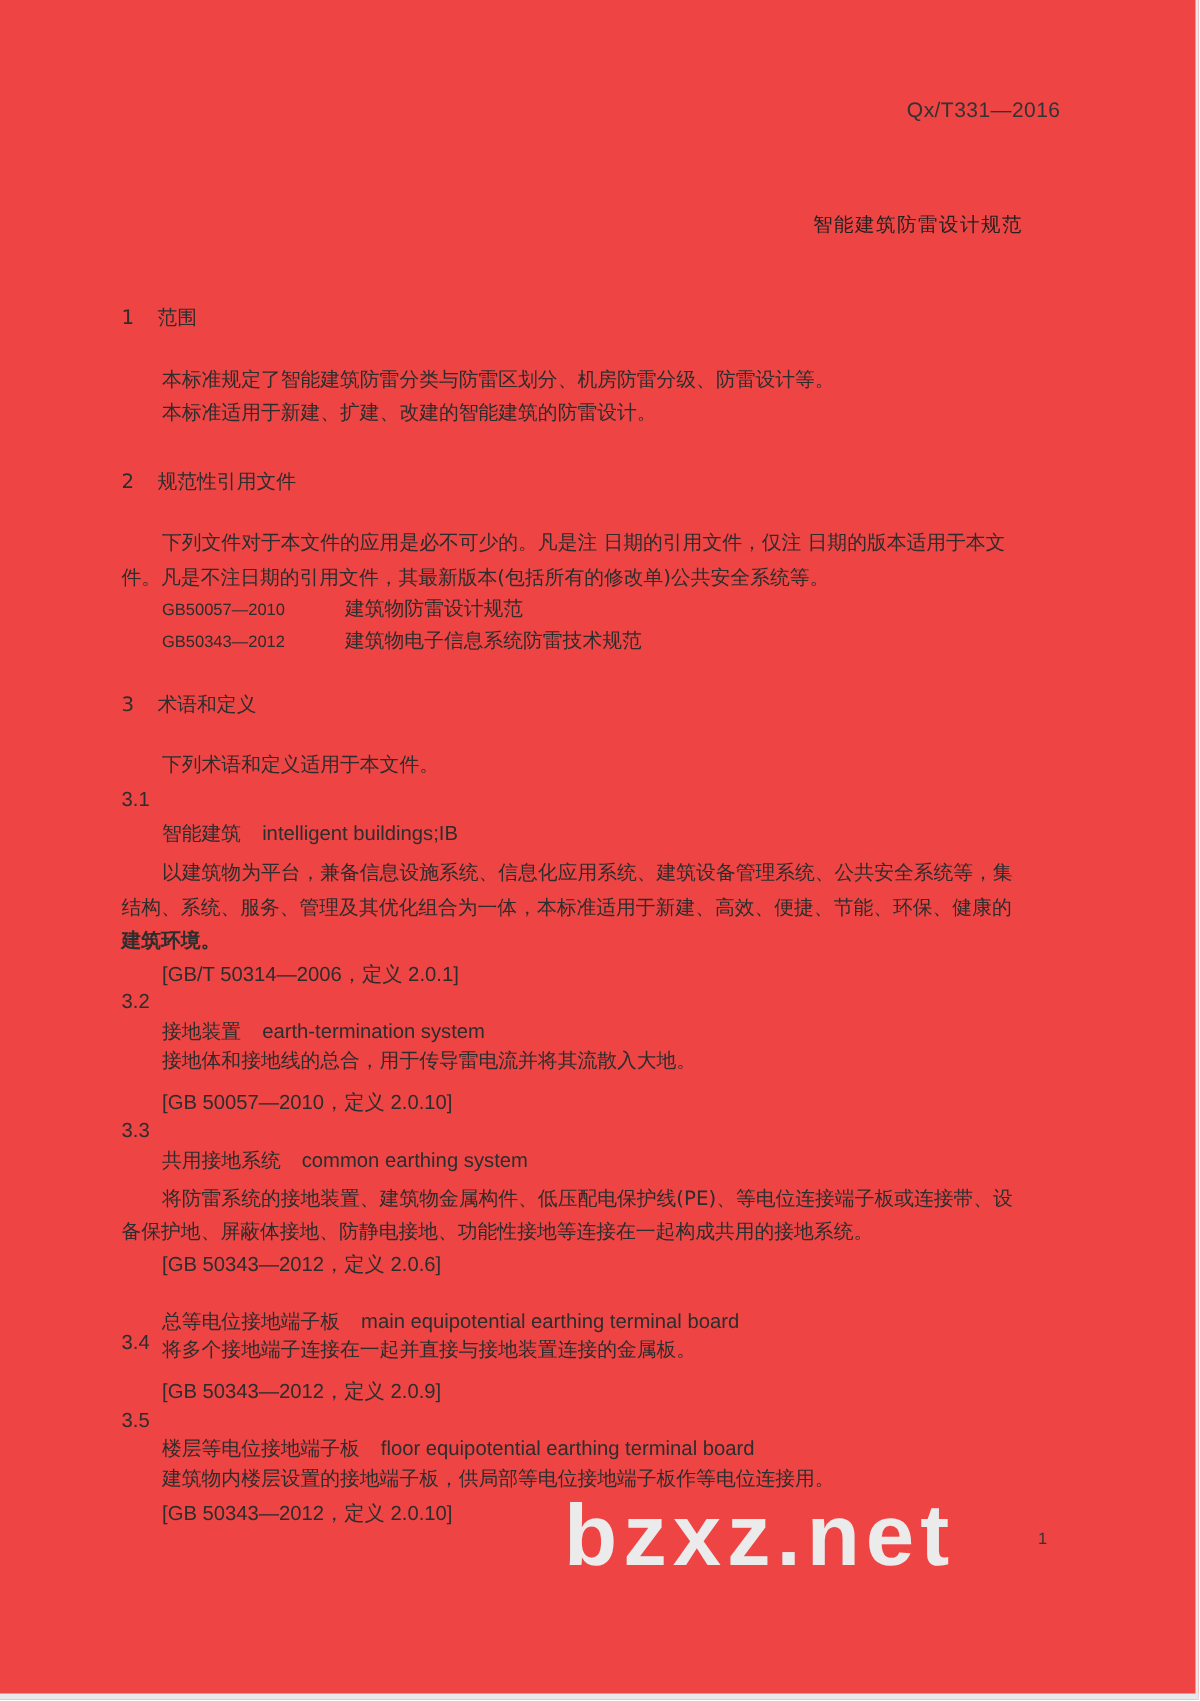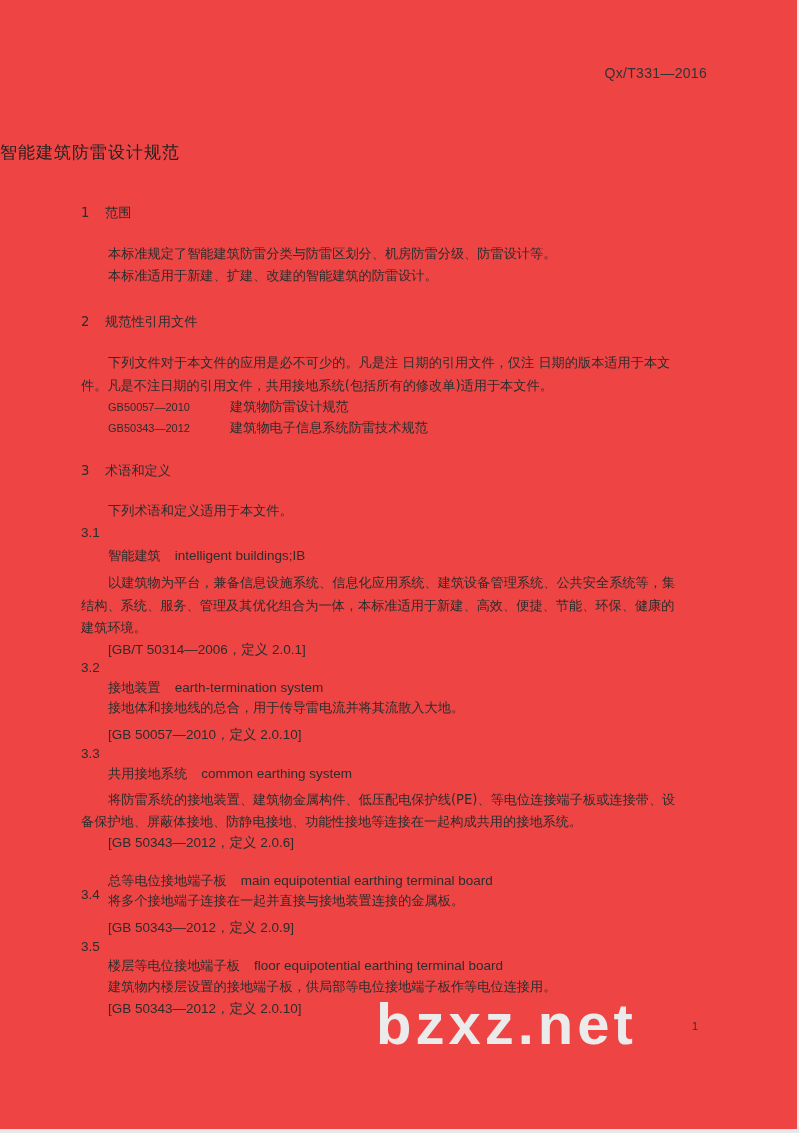--- a/index.html
+++ b/index.html
@@ -32,22 +32,22 @@
       font-family: "Liberation Sans", sans-serif;
       font-size: 14px;
       color: #333;
       letter-spacing: 0.3px;
     }
     .doc-title {
       position: absolute;
       top: 141px;
       left: 0;
       width: 682px;
-      text-align: left;
-      font-size: 17px;
+      text-align: right;
+      font-size: 13px;
       color: #222;
       letter-spacing: 1px;
     }
     .line {
       position: absolute;
       font-size: 13.2px;
       line-height: 16px;
       white-space: nowrap;
       color: #2d2d2d;
     }
@@ -100,39 +100,39 @@
   <div class="doc-title">智能建筑防雷设计规范</div>
 
   <div class="line sec-num" style="top:205px;">1</div>
   <div class="line sec-title" style="top:205px;">范围</div>
   <div class="line indent" style="top:246px;">本标准规定了智能建筑防雷分类与防雷区划分、机房防雷分级、防雷设计等。</div>
   <div class="line indent" style="top:268px;">本标准适用于新建、扩建、改建的智能建筑的防雷设计。</div>
 
   <div class="line sec-num" style="top:314px;">2</div>
   <div class="line sec-title" style="top:314px;">规范性引用文件</div>
   <div class="line indent" style="top:355px;">下列文件对于本文件的应用是必不可少的。凡是注 日期的引用文件，仅注 日期的版本适用于本文</div>
-  <div class="line flush" style="top:378px;">件。凡是不注日期的引用文件，共用接地系统(包括所有的修改单)适用于本文件。</div>
+  <div class="line flush" style="top:378px;">件。凡是不注日期的引用文件，其最新版本(包括所有的修改单)公共安全系统等。</div>
   <div class="line indent" style="top:399px;">
     <span class="ref-code">GB50057—2010</span><span>建筑物防雷设计规范</span>
   </div>
   <div class="line indent" style="top:420px;">
     <span class="ref-code">GB50343—2012</span><span>建筑物电子信息系统防雷技术规范</span>
   </div>
 
   <div class="line sec-num" style="top:463px;">3</div>
   <div class="line sec-title" style="top:463px;">术语和定义</div>
   <div class="line indent" style="top:503px;">下列术语和定义适用于本文件。</div>
 
   <div class="line flush latin" style="top:525px;">3.1</div>
   <div class="line indent" style="top:548px;">
     <span>智能建筑</span><span class="term-en">intelligent buildings;IB</span>
   </div>
   <div class="line indent" style="top:575px;">以建筑物为平台，兼备信息设施系统、信息化应用系统、建筑设备管理系统、公共安全系统等，集</div>
   <div class="line flush" style="top:598px;">结构、系统、服务、管理及其优化组合为一体，本标准适用于新建、高效、便捷、节能、环保、健康的</div>
-  <div class="line flush" style="top:620px;">建筑环境。</div>
+  <div class="line flush" style="top:620px;font-weight:bold;">建筑环境。</div>
   <div class="line indent latin" style="top:642px;">[GB/T 50314—2006，定义 2.0.1]</div>
 
   <div class="line flush latin" style="top:660px;">3.2</div>
   <div class="line indent" style="top:680px;">
     <span>接地装置</span><span class="term-en">earth-termination system</span>
   </div>
   <div class="line indent" style="top:700px;">接地体和接地线的总合，用于传导雷电流并将其流散入大地。</div>
   <div class="line indent latin" style="top:727px;">[GB 50057—2010，定义 2.0.10]</div>
 
   <div class="line flush latin" style="top:746px;">3.3</div>

